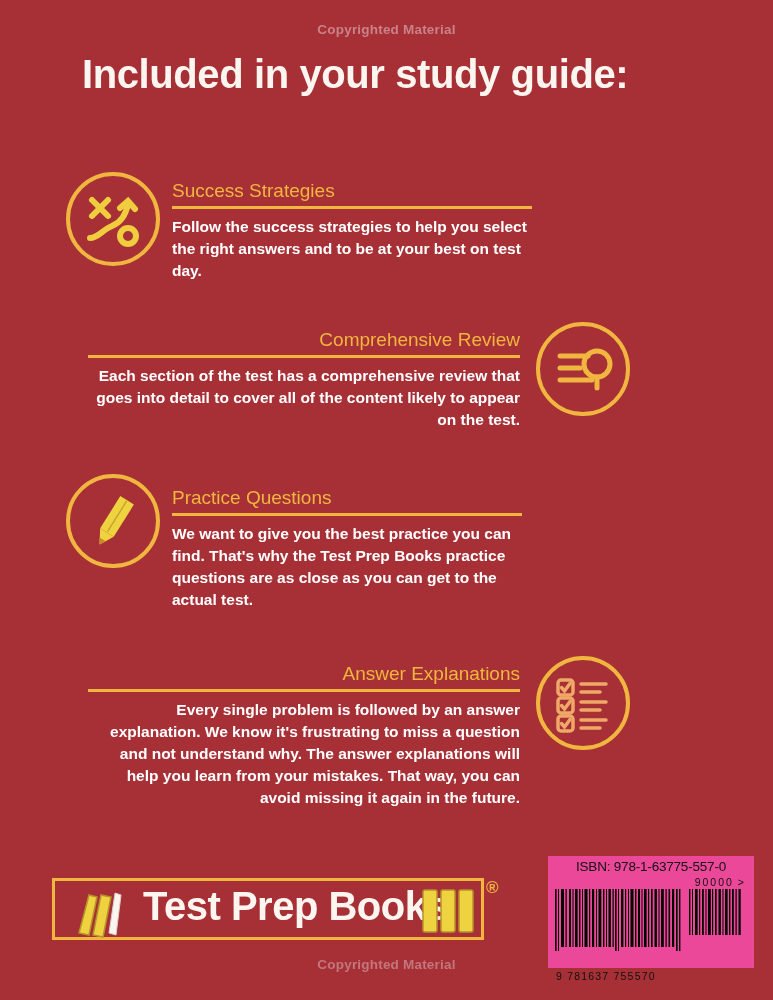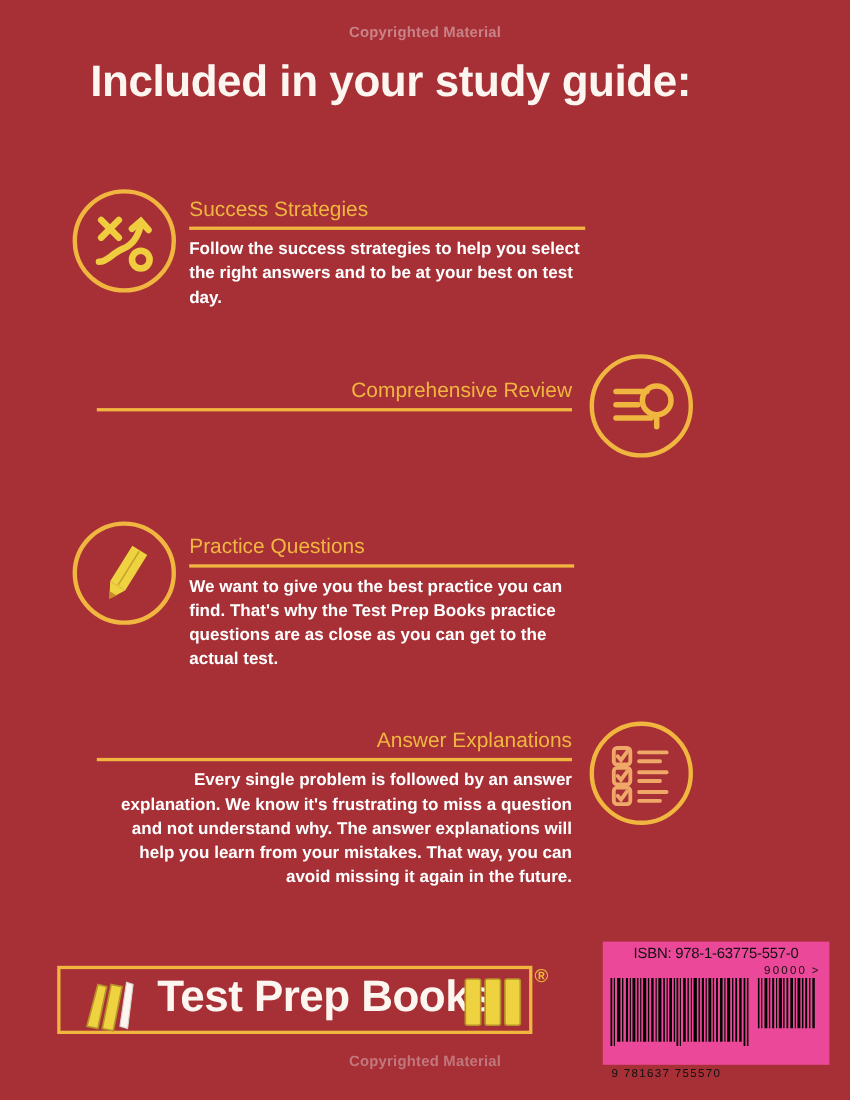--- a/index.html
+++ b/index.html
@@ -214,23 +214,24 @@
       <svg width="86" height="86" viewBox="0 0 86 86">
         <g stroke="#f0b63f" stroke-width="5" stroke-linecap="round" fill="none">
           <line x1="20" y1="30" x2="48" y2="30"></line>
           <line x1="20" y1="42" x2="40" y2="42"></line>
           <line x1="20" y1="54" x2="52" y2="54"></line>
           <circle cx="57" cy="38" r="13"></circle>
           <line x1="57" y1="51" x2="57" y2="62"></line>
         </g>
       </svg>
     </div>
-    <div class="feat-body align-right" style="left:0px; top:28px; width:432px;">
+    <div class="feat-body align-right" style="left:0px; top:12px; width:432px;">
       <div class="feat-title">Comprehensive Review</div>
       <div class="feat-rule"></div>
+      <div class="feat-text">Each section of the test has a comprehensive review that goes into detail to cover all of the content likely to appear on the test.</div>
     </div>
   </div>
 
   <div class="feature feature-left" style="top:466px;">
     <div class="badge" style="left:8px; top:8px;">
       <svg width="86" height="86" viewBox="0 0 86 86">
         <g transform="rotate(32 43 43)">
           <rect x="36" y="18" width="16" height="38" fill="#efd23f"></rect>
           <polygon points="36,56 52,56 44,70" fill="#efd23f"></polygon>
           <polygon points="40,64 48,64 44,70" fill="#c98a2a"></polygon>

